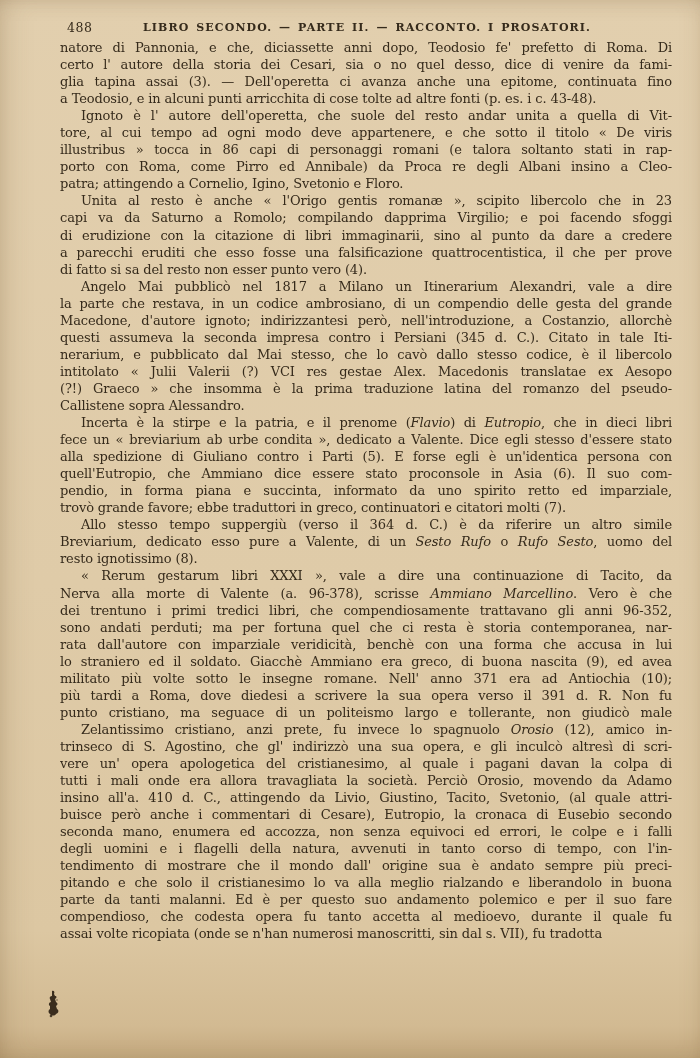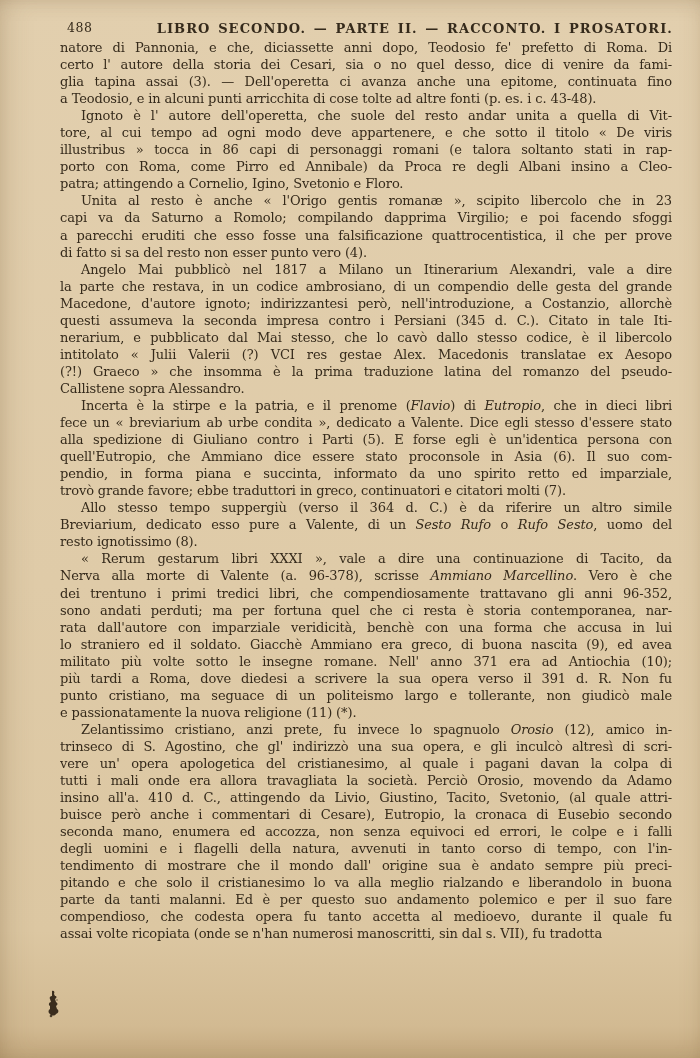--- a/index.html
+++ b/index.html
@@ -24,22 +24,22 @@
     height: 18px;
     font-size: 12.5px;
     margin-left: 12px;
   }
   .page-num {
     position: absolute; left: 6px; top: 0;
     letter-spacing: 0.5px;
   }
   .running-title {
     position: absolute; left: 0; right: 0; top: 1px;
-    text-align: right;
-    font-size: 13px;
+    text-align: center;
+    font-size: 11px;
     letter-spacing: 1.1px;
     word-spacing: 2px;
     font-weight: bold;
   }
   .text-block {
     position: absolute;
     top: 39px; left: 60px; width: 612px;
     font-size: 13px;
     line-height: 17.05px;
     letter-spacing: -0.12px;
@@ -80,20 +80,21 @@
       <div class="para indent">
         <div class="line first"><span>Ignoto è l' autore dell'operetta, che suole del resto andar unita a quella di Vit-</span></div>
         <div class="line"><span>tore, al cui tempo ad ogni modo deve appartenere, e che sotto il titolo « De viris</span></div>
         <div class="line"><span>illustribus » tocca in 86 capi di personaggi romani (e talora soltanto stati in rap-</span></div>
         <div class="line"><span>porto con Roma, come Pirro ed Annibale) da Proca re degli Albani insino a Cleo-</span></div>
         <div class="line last"><span>patra; attingendo a Cornelio, Igino, Svetonio e Floro.</span></div>
       </div>
       <div class="para indent">
         <div class="line first"><span>Unita al resto è anche « l'Origo gentis romanæ », scipito libercolo che in 23</span></div>
         <div class="line"><span>capi va da Saturno a Romolo; compilando dapprima Virgilio; e poi facendo sfoggi</span></div>
+        <div class="line"><span>di erudizione con la citazione di libri immaginarii, sino al punto da dare a credere</span></div>
         <div class="line"><span>a parecchi eruditi che esso fosse una falsificazione quattrocentistica, il che per prove</span></div>
         <div class="line last"><span>di fatto si sa del resto non esser punto vero (4).</span></div>
       </div>
       <div class="para indent">
         <div class="line first"><span>Angelo Mai pubblicò nel 1817 a Milano un  Itinerarium Alexandri, vale a dire</span></div>
         <div class="line"><span>la parte che restava, in un codice ambrosiano, di un compendio delle gesta del grande</span></div>
         <div class="line"><span>Macedone, d'autore ignoto; indirizzantesi però, nell'introduzione, a Costanzio, allorchè</span></div>
         <div class="line"><span>questi assumeva la seconda impresa contro i Persiani (345 d. C.). Citato in tale Iti-</span></div>
         <div class="line"><span>nerarium, e pubblicato dal Mai stesso, che lo cavò dallo stesso codice, è il libercolo</span></div>
         <div class="line"><span>intitolato « Julii Valerii (?) VCI res gestae Alex. Macedonis translatae ex Aesopo</span></div>
@@ -116,21 +117,20 @@
       <div class="para indent">
         <div class="line first"><span>« Rerum gestarum libri XXXI », vale a dire una continuazione di Tacito, da</span></div>
         <div class="line"><span>Nerva alla morte di Valente (a. 96-378), scrisse </span><span class="it">Ammiano Marcellino</span><span>. Vero è che</span></div>
         <div class="line"><span>dei trentuno i primi tredici libri, che compendiosamente trattavano gli anni 96-352,</span></div>
         <div class="line"><span>sono andati perduti; ma per fortuna quel che ci resta è storia contemporanea, nar-</span></div>
         <div class="line"><span>rata dall'autore con imparziale veridicità, benchè con una forma che accusa in lui</span></div>
         <div class="line"><span>lo straniero ed il soldato. Giacchè Ammiano era greco, di buona nascita (9), ed avea</span></div>
         <div class="line"><span>militato più volte sotto le insegne romane. Nell' anno 371 era ad Antiochia (10);</span></div>
         <div class="line"><span>più tardi a Roma, dove diedesi a scrivere la sua opera verso il 391 d. R. Non fu</span></div>
         <div class="line"><span>punto cristiano, ma seguace di un politeismo largo e tollerante, non giudicò male</span></div>
-        <div class="line last"><span>e passionatamente la nuova religione (11) (*).</span></div>
       </div>
       <div class="para indent">
         <div class="line first"><span>Zelantissimo cristiano, anzi prete, fu invece lo spagnuolo </span><span class="it">Orosio</span><span> (12), amico in-</span></div>
         <div class="line"><span>trinseco di S. Agostino, che gl' indirizzò una sua opera, e gli inculcò altresì di scri-</span></div>
         <div class="line"><span>vere un' opera apologetica del cristianesimo, al quale i pagani davan la colpa di</span></div>
         <div class="line"><span>tutti i mali onde era allora travagliata la società. Perciò Orosio, movendo da Adamo</span></div>
         <div class="line"><span>insino all'a. 410 d. C., attingendo da Livio, Giustino, Tacito, Svetonio, (al quale attri-</span></div>
         <div class="line"><span>buisce però anche i commentari di Cesare), Eutropio, la cronaca di Eusebio secondo</span></div>
         <div class="line"><span>seconda mano, enumera ed accozza, non senza equivoci ed errori, le colpe e i falli</span></div>
         <div class="line"><span>degli uomini e i flagelli della natura, avvenuti in tanto corso di tempo, con l'in-</span></div>

